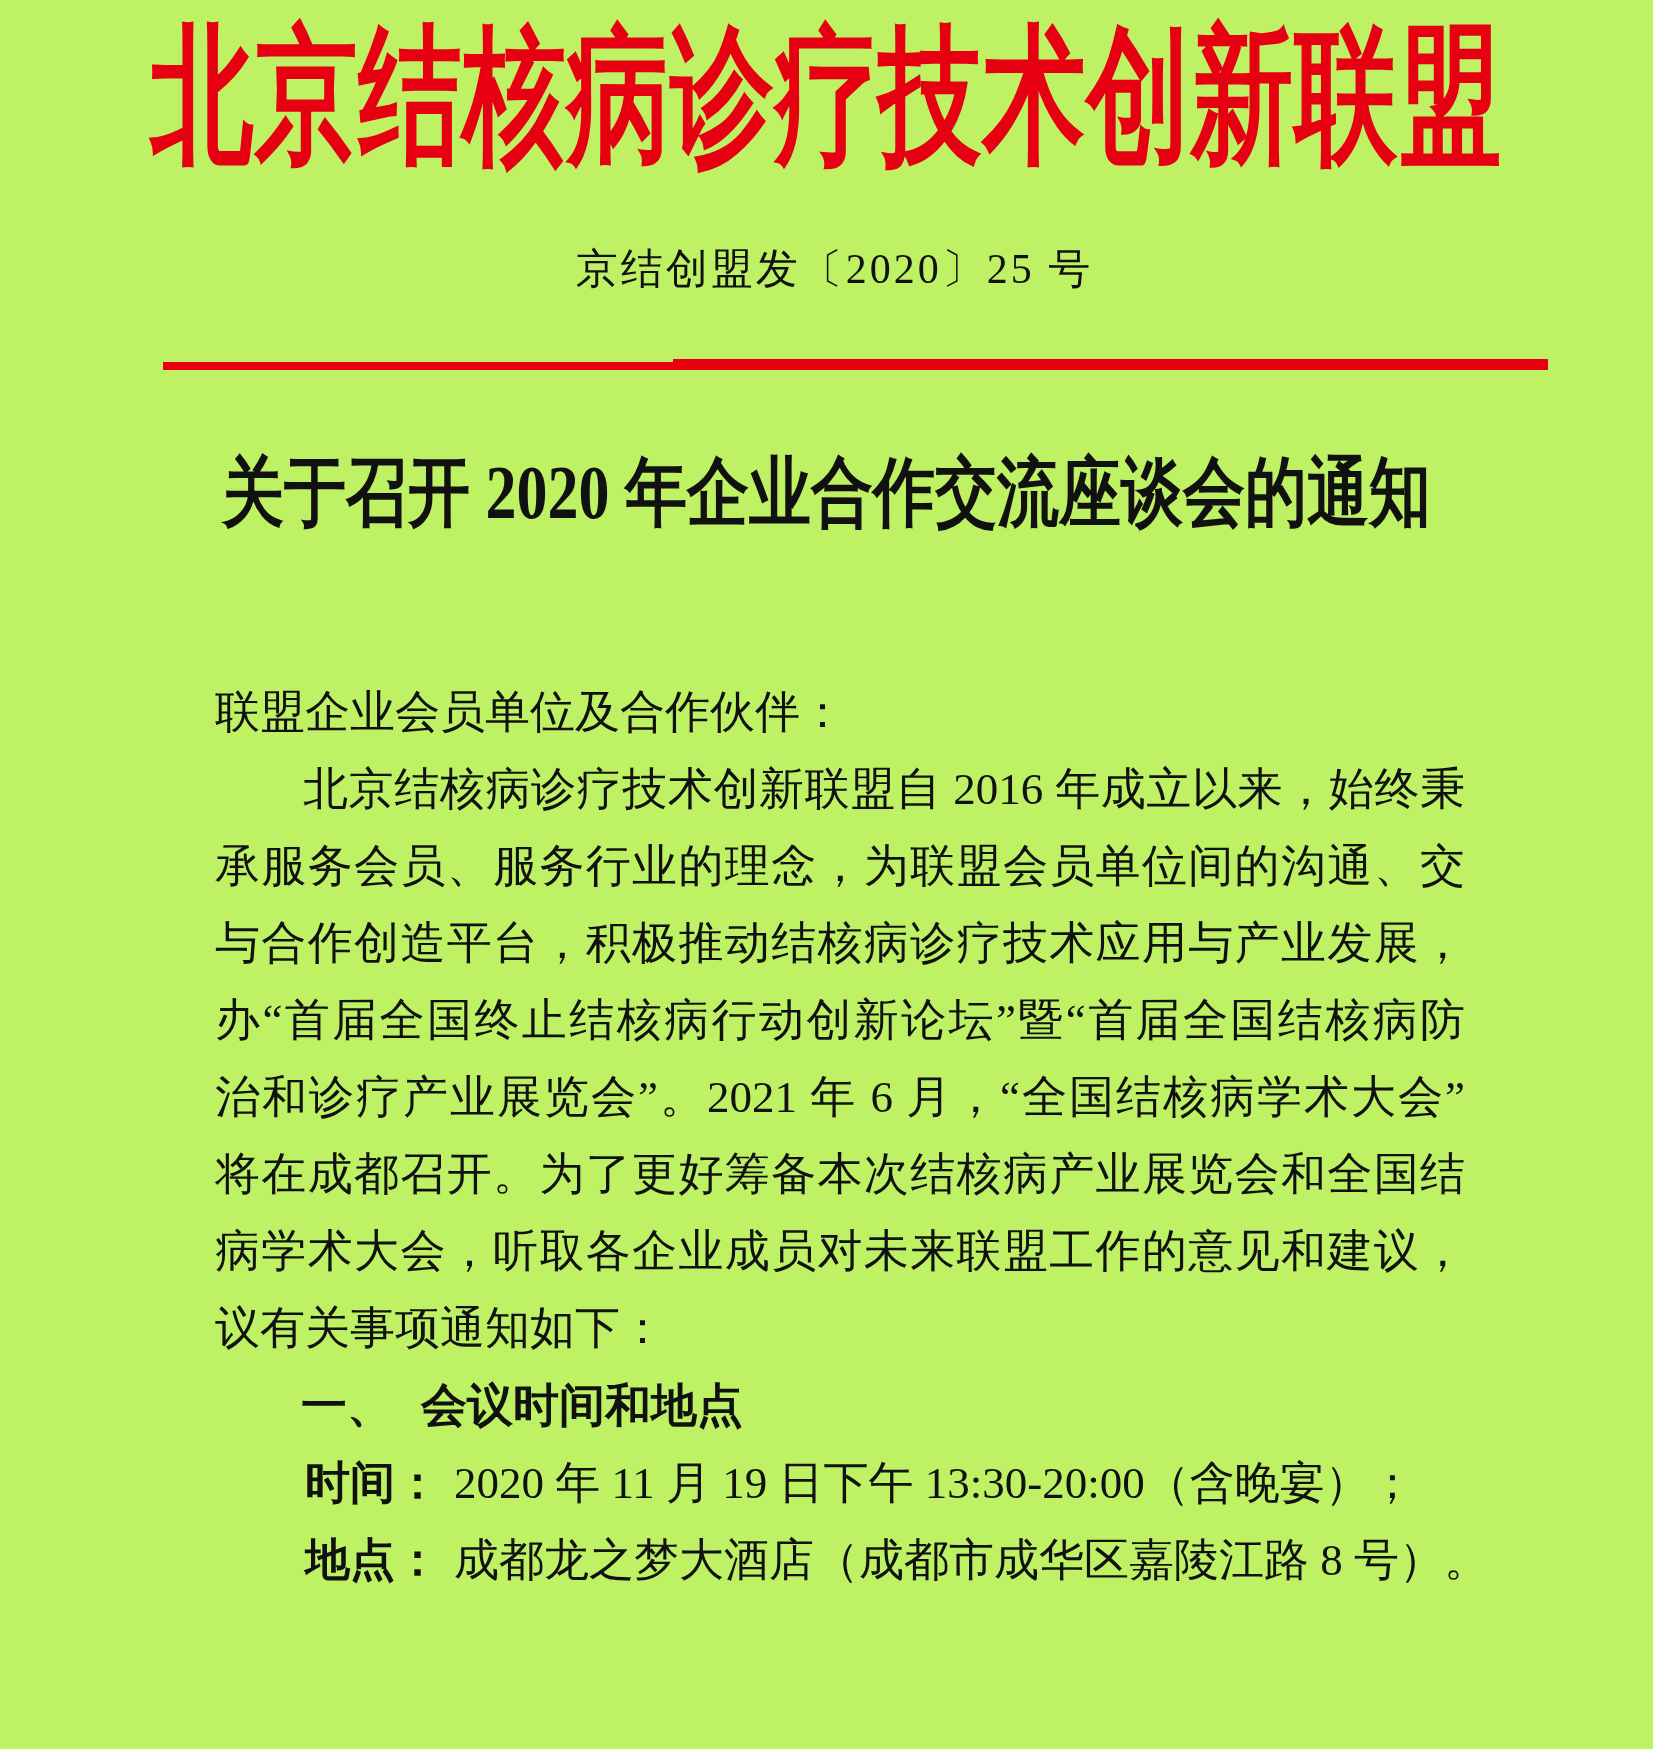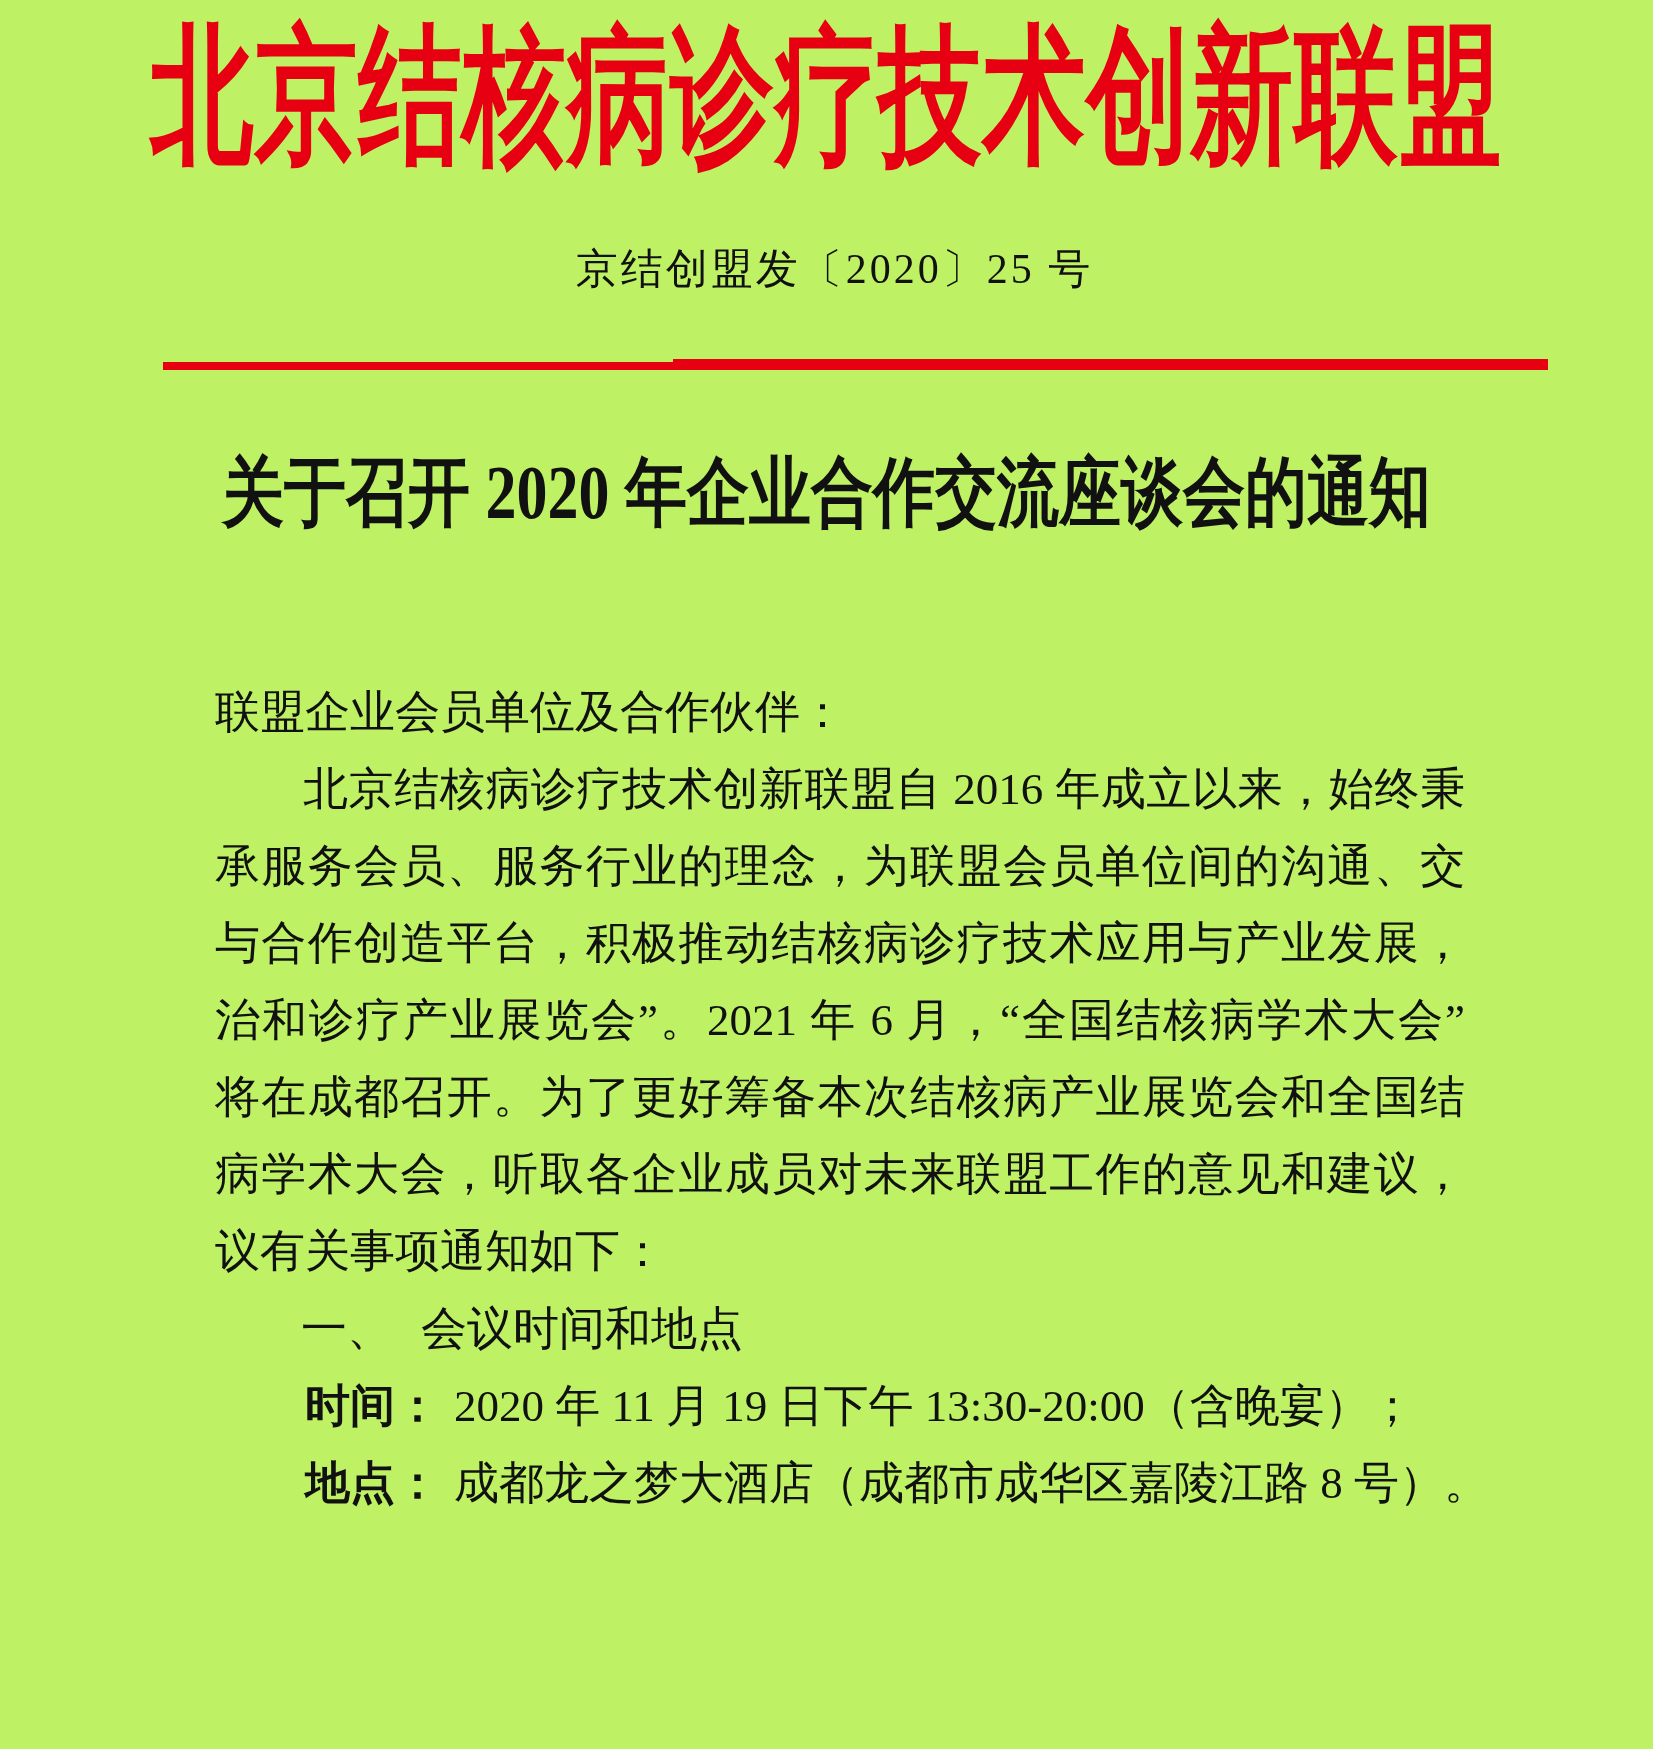--- a/index.html
+++ b/index.html
@@ -94,21 +94,21 @@
     text-align: justify;
     text-align-last: justify;
     overflow: hidden;
   }
   .line.indent { text-indent: 88px; }
 
   .section-heading {
     height: 77px;
     padding-left: 86px;
     font-family: "Liberation Sans", "DejaVu Sans", sans-serif;
-    font-weight: normal;
+    font-weight: bold;
     font-size: 46px;
     white-space: nowrap;
   }
   .section-heading .sep { display: inline-block; width: 28px; }
 
   .kv-line { height: 77px; padding-left: 90px; white-space: nowrap; }
   .kv-label {
     font-family: "Liberation Sans", "DejaVu Sans", sans-serif;
     font-weight: bold;
     font-size: 45px;
@@ -128,20 +128,21 @@
 
   <div class="doc-title">关于召开 2020 年企业合作交流座谈会的通知</div>
 
   <div class="body-block">
 
     <div class="line">联盟企业会员单位及合作伙伴：</div>
 
     <div class="line just indent">北京结核病诊疗技术创新联盟自 2016 年成立以来，始终秉</div>
     <div class="line just">承服务会员、服务行业的理念，为联盟会员单位间的沟通、交流</div>
     <div class="line just">与合作创造平台，积极推动结核病诊疗技术应用与产业发展，获</div>
+    <div class="line just">办“首届全国终止结核病行动创新论坛”暨“首届全国结核病防</div>
     <div class="line just">治和诊疗产业展览会”。2021 年 6 月，“全国结核病学术大会”</div>
     <div class="line just">将在成都召开。为了更好筹备本次结核病产业展览会和全国结核</div>
     <div class="line just">病学术大会，听取各企业成员对未来联盟工作的意见和建议，创</div>
 
     <div class="line">议有关事项通知如下：</div>
 
     <div class="section-heading">
       <span>一、</span><span class="sep"></span><span>会议时间和地点</span>
     </div>
 

